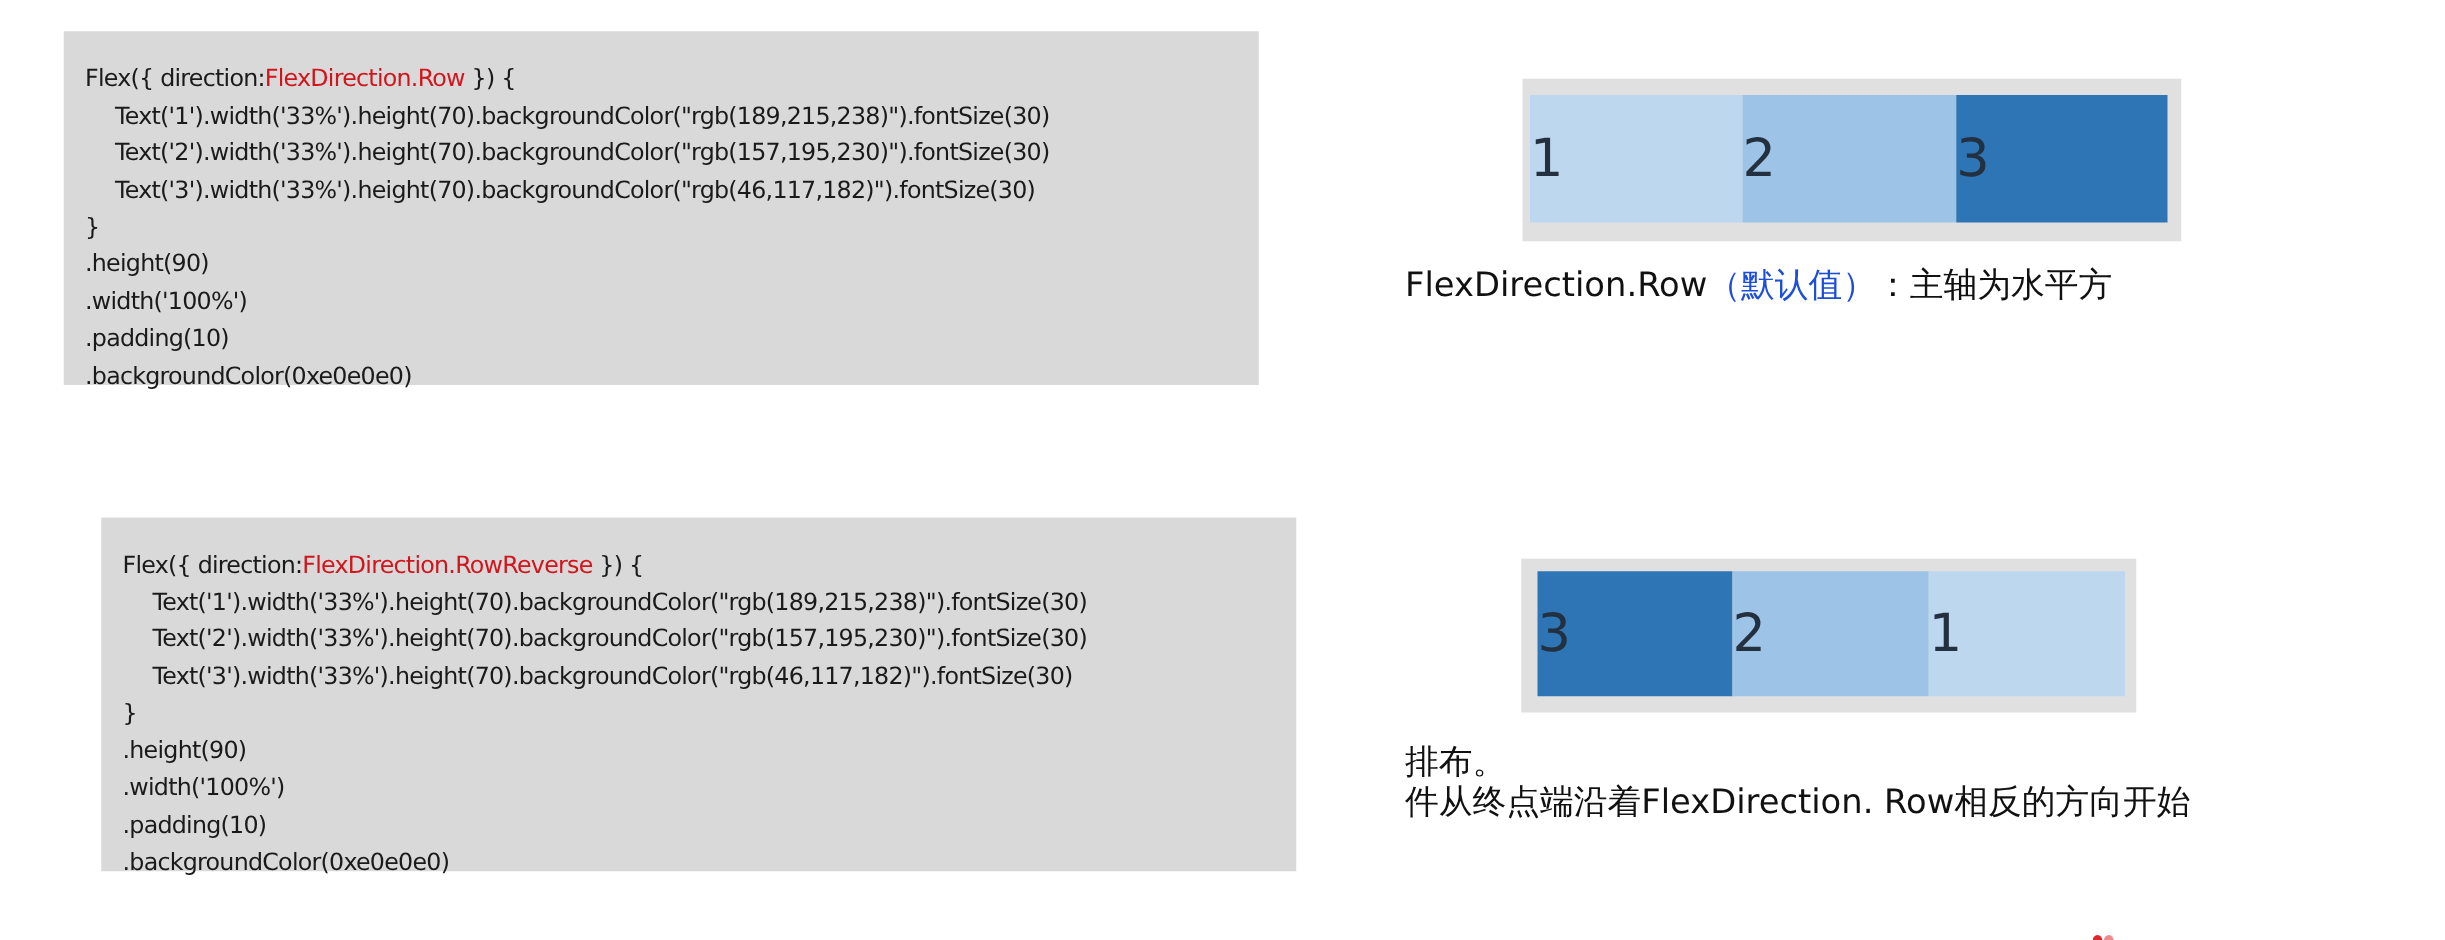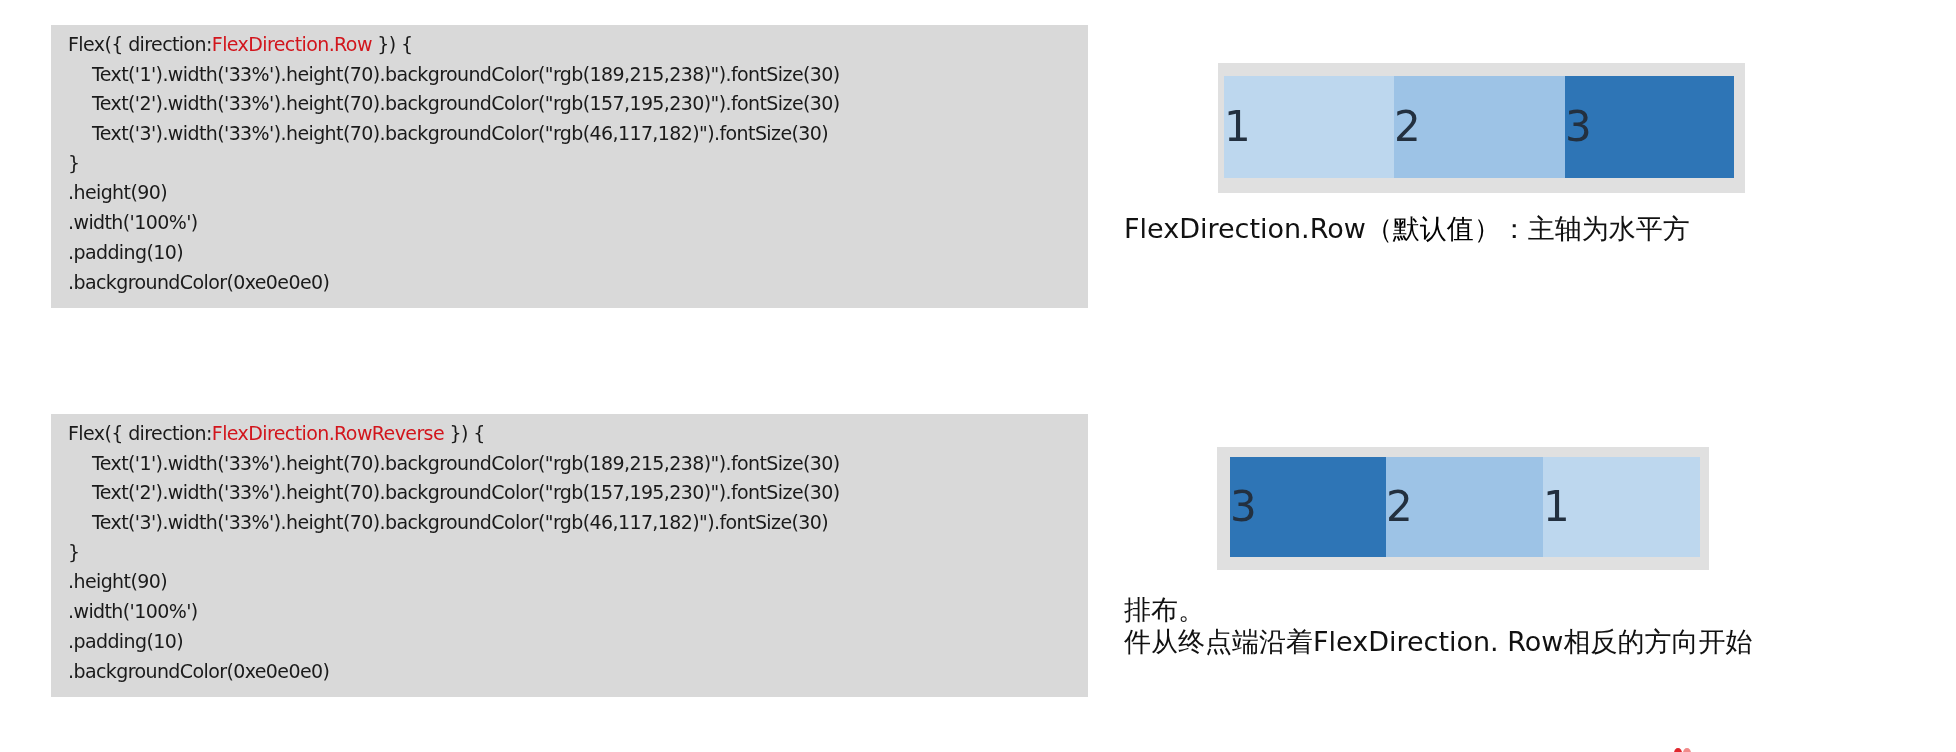--- a/index.html
+++ b/index.html
@@ -10,25 +10,25 @@
   body {
     width: 1956px;
     height: 752px;
     position: relative;
     overflow: hidden;
     font-family: "Liberation Sans", "DejaVu Sans", sans-serif;
   }
   .code-block {
     position: absolute;
     left: 51px;
-    width: 1037px;
+    width: 956px;
     height: 283px;
     background: #d9d9d9;
     box-sizing: border-box;
-    padding: 5px 0 0 17px;
+    padding: 24px 0 0 17px;
     font-family: "DejaVu Sans", "Liberation Sans", sans-serif;
     font-size: 19px;
     letter-spacing: -0.6px;
     color: #1a1a1a;
   }
   .code-line {
     height: 29.7px;
     line-height: 29.7px;
     white-space: pre;
   }
@@ -66,21 +66,21 @@
     font-size: 27px;
     line-height: 32px;
     color: #111111;
     width: 790px;
   }
   .caption .line {
     white-space: nowrap;
     display: block;
   }
   .caption .red {
-    color: #000000;
+    color: #1d4ed8;
   }
   .logo-fragment {
     position: absolute;
     left: 1674px;
     top: 745px;
     width: 18px;
     height: 12px;
   }
 </style>
 </head>
@@ -108,21 +108,21 @@
   </div>
   <div class="demo-cell" style="width:169px; background:#2e75b6;">
     <span>3</span>
   </div>
 </div>
 
 <div class="caption" style="top:213px;">
   <span class="line"><span>FlexDirection.Row</span><span class="red">（默认值）</span><span>：主轴为水平方</span></span>
 </div>
 
-<div class="code-block" style="top:414px;">
+<div class="code-block" style="top:414px;margin-left:30px;">
   <div class="code-line"><span>Flex({ direction:</span><span class="kw-red">FlexDirection.RowReverse</span><span> }) {</span></div>
   <div class="code-line indent">Text('1').width('33%').height(70).backgroundColor("rgb(189,215,238)").fontSize(30)</div>
   <div class="code-line indent">Text('2').width('33%').height(70).backgroundColor("rgb(157,195,230)").fontSize(30)</div>
   <div class="code-line indent">Text('3').width('33%').height(70).backgroundColor("rgb(46,117,182)").fontSize(30)</div>
   <div class="code-line">}</div>
   <div class="code-line">.height(90)</div>
   <div class="code-line">.width('100%')</div>
   <div class="code-line">.padding(10)</div>
   <div class="code-line">.backgroundColor(0xe0e0e0)</div>
 </div>

